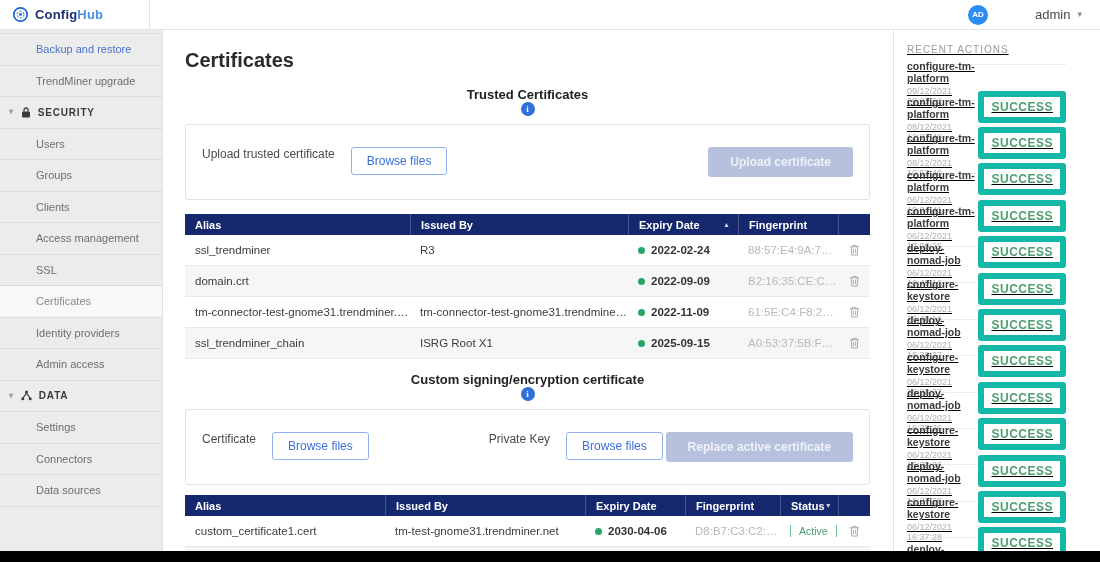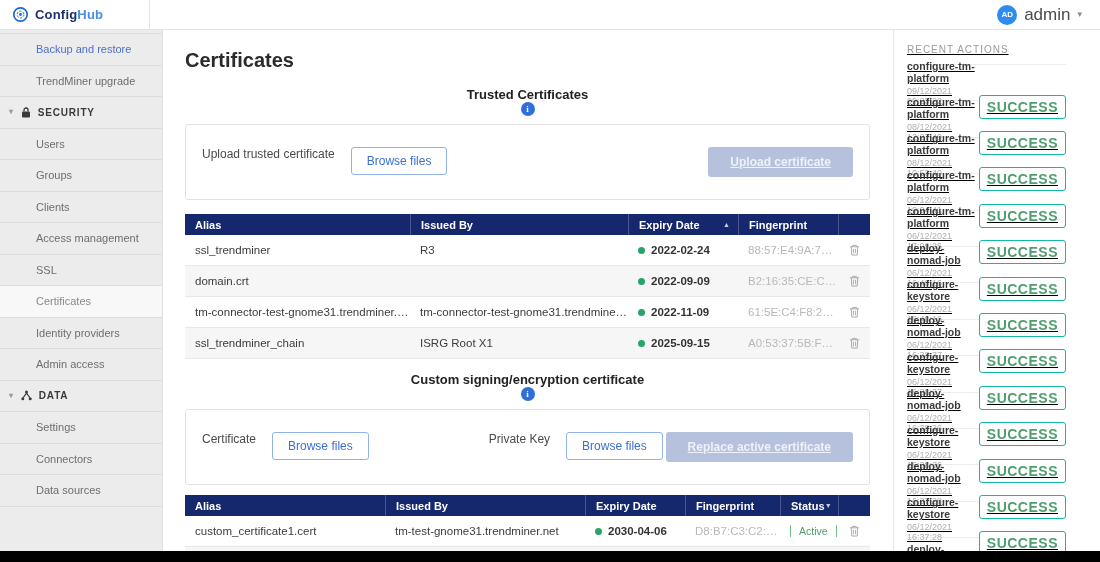--- a/index.html
+++ b/index.html
@@ -9,21 +9,21 @@
   
   .topbar { position:absolute; top:0; left:0; right:0; height:30px; background:#fff;
     border-bottom:1px solid #e3e3e3; display:flex; align-items:center; z-index:20;gap:6px; }
   .brand { width:66px; height:100%; display:flex; align-items:center; gap:6px;
     padding-left:12px; border-right:1px solid #e3e3e3; min-width:150px; }
   .brand-text { font-size:13px; font-weight:bold; color:#1d2f6e; letter-spacing:.2px; }
   .brand-text .hub { color:#4a8fe0; }
   .topbar-right { margin-left:auto; display:flex; align-items:center; gap:7px; padding-right:18px; }
   .avatar { width:20px; height:20px; border-radius:50%; background:#2d8cf0; color:#fff;
     font-size:8px; font-weight:bold; display:flex; align-items:center; justify-content:center; }
-  .username { font-size:17px; color:#4a4a4a; }
+  .username { font-size:13px; color:#4a4a4a;margin-left:40px; }
   .chev { font-size:9px; color:#8a8a8a; line-height:1; }
 
   
   .sidebar { position:absolute; top:30px; left:0; bottom:0; width:163px; background:#ececec;
     border-right:1px solid #e0e0e0; }
   .side-list { margin-top:3px; border-top:1px solid #dcdcdc; }
   .side-item { height:31.5px; display:flex; align-items:center; padding-left:36px;
     font-size:11px; color:#6e6e6e; border-bottom:1px solid #dcdcdc; cursor:pointer; }
   .side-item.accent { color:#4a71c9; }
   .side-item.active { background:#f8f8f8; color:#8a8a8a; }
@@ -42,21 +42,21 @@
     font-size:9px; font-weight:bold; font-family:"Liberation Serif",serif; display:inline-flex;
     align-items:center; justify-content:center; cursor:pointer; }
   .panel { border:1px solid #e2e2e2; border-radius:3px; background:#fff; margin-top:8px;
     display:flex; align-items:flex-start; padding:22px 16px; }
   .panel-label { font-size:12px; color:#4a4a4a; }
   .btn-outline { margin-left:16px; padding:6px 15px; font-size:12px; color:#3a6fd8;
     background:#fff; border:1px solid #8fb3ea; border-radius:3px; cursor:pointer;
     font-family:"Liberation Sans",sans-serif; }
   .btn-disabled { margin-left:auto; padding:8px 22px; font-size:12px; font-weight:bold;
     color:#eef1f8; background:#b6c2dd; border:none; border-radius:3px; cursor:default;
-    font-family:"Liberation Sans",sans-serif;text-decoration:underline; }
+    font-family:"Liberation Sans",sans-serif; }
 
   .tbl { margin-top:14px; }
   .thead { display:flex; background:#15276d; height:21px; align-items:center; }
   .th { color:#fff; font-size:11px; font-weight:bold; padding-left:10px; display:flex;
     align-items:center; height:100%; border-left:1px solid rgba(255,255,255,.22); }
   .th:first-child { border-left:none; }
   .sort { margin-left:auto; margin-right:8px; font-size:7px; color:#c4cdea; }
   .trow { display:flex; height:31px; align-items:center; border-bottom:1px solid #e8e8e8;
     background:#fff; }
   .trow.alt { background:#f6f6f6; }
@@ -82,22 +82,22 @@
   
   .rightpanel { position:absolute; top:30px; right:0; width:207px; bottom:0; background:#fff;
     border-left:1px solid #e4e4e4; padding:14px 34px 0 13px;text-decoration:underline; }
   .ra-head { font-size:10px; letter-spacing:1px; color:#9a9a9a; padding-bottom:9px;
     border-bottom:1px solid #ececec; }
   .ra-item { height:36.4px; display:flex; align-items:center; justify-content:space-between;
     border-bottom:1px solid #ececec; }
   .ra-left { display:flex; flex-direction:column; }
   .ra-name { font-size:10.5px; font-weight:600; color:#3a3a3a; }
   .ra-ts { font-size:9px; color:#b0b0b0; margin-top:2px; }
-  .ra-badge { font-size:14px; font-weight:bold; letter-spacing:.5px; color:#4e9e70;
-    border:1px solid #14b8a6; border-radius:3px; padding:3px 7px; background:#fdfefd;margin-top:48px; }
+  .ra-badge { font-size:12px; font-weight:bold; letter-spacing:.5px; color:#4e9e70;
+    border:6px solid #14b8a6; border-radius:3px; padding:3px 7px; background:#fdfefd;margin-top:48px; }
 
   .bottombar { position:absolute; left:0; right:0; bottom:0; height:11px; background:#000; z-index:50; }
 </style>
 </head>
 <body>
 
 <div class="topbar">
   <div class="brand">
     <span style="display:flex;">
       <svg width="17" height="17" viewBox="0 0 17 17">

